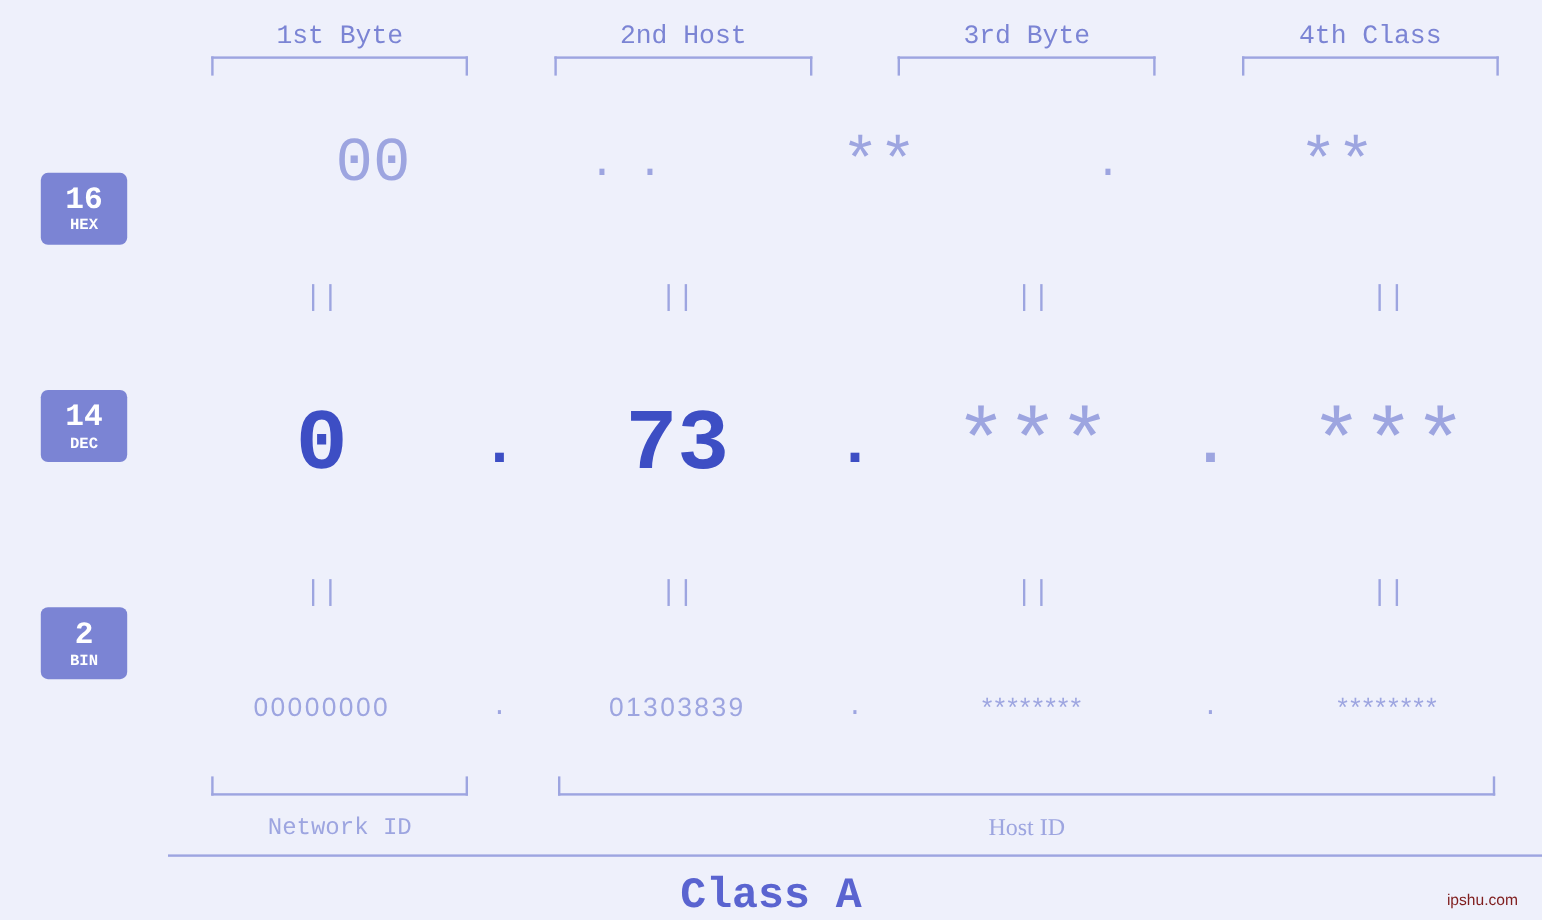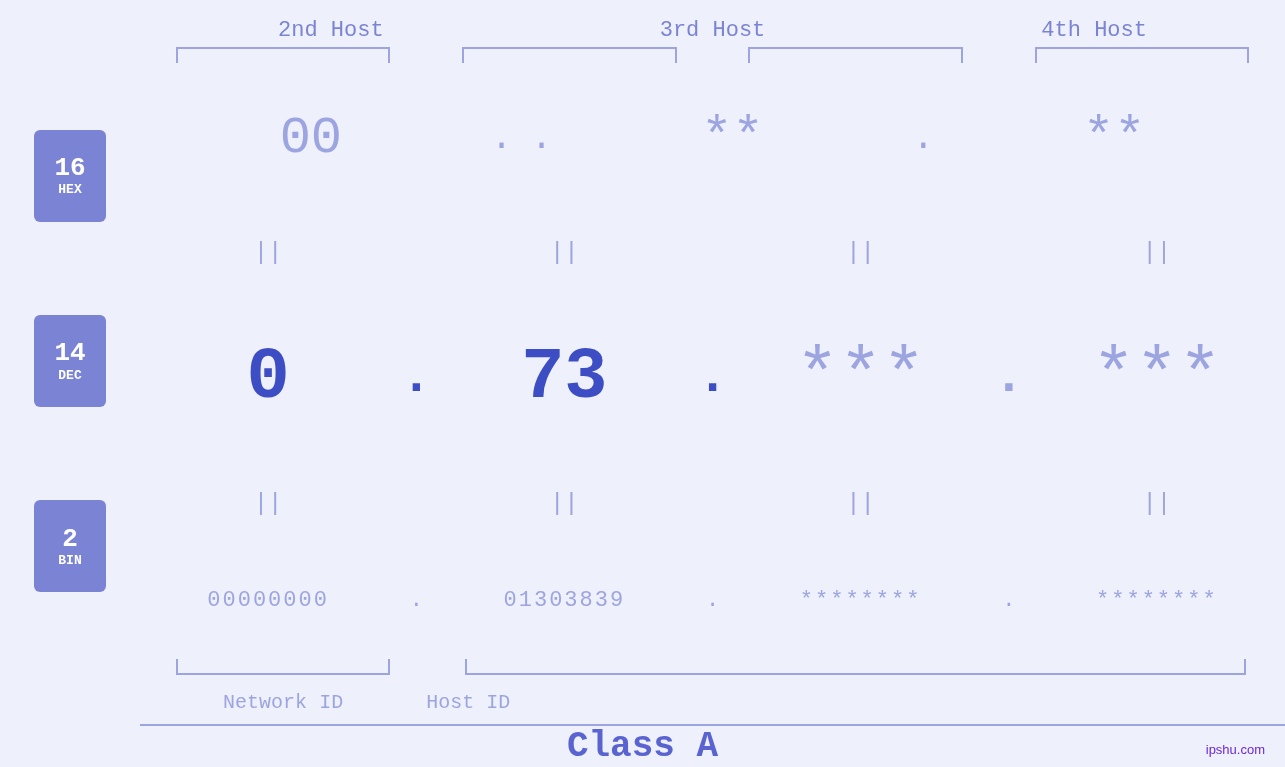--- a/index.html
+++ b/index.html
@@ -79,21 +79,21 @@
       align-items: center;
       justify-content: space-around;
       padding: 20px 0;
     }
 
     .badge {
       background: #7b84d4;
       color: white;
       border-radius: 6px;
       width: 72px;
-      height: 92px;
+      height: 60px;
       display: flex;
       flex-direction: column;
       align-items: center;
       justify-content: center;
       font-family: 'Courier New', Courier, monospace;
     }
 
     .badge-num {
       font-size: 26px;
       font-weight: bold;
@@ -184,21 +184,21 @@
     .dec-value-masked {
       font-size: 72px;
       color: #9da5e0;
       font-family: 'Courier New', Courier, monospace;
     }
 
     
     .bin-value {
       font-size: 22px;
       color: #9da5e0;
-      font-family: Liberation Mono, monospace;
+      font-family: Liberation Sans, sans-serif;
       letter-spacing: 2px;
     }
 
     .bin-sep {
       font-size: 22px;
       color: #9da5e0;
     }
 
     
     .bottom-brackets-row {
@@ -232,51 +232,53 @@
     .label-network {
       flex: 1;
       text-align: center;
       color: #9da5e0;
       font-size: 20px;
       font-family: 'Courier New', Courier, monospace;
     }
 
     .label-host {
       flex: 3;
+      text-align: center;
       color: #9da5e0;
       font-size: 20px;
-      font-family: Liberation Mono, monospace;
+      font-family: Liberation Serif, serif;
     }
 
     .class-value {
       font-size: 36px;
       color: #5a64d0;
       font-family: 'Courier New', Courier, monospace;
       font-weight: bold;
     }
 
     
     .watermark {
       position: absolute;
       bottom: 10px;
       right: 20px;
-      color: #6d28d9;
+      color: #7f1d1d;
       font-size: 13px;
       font-family: Arial, sans-serif;
     }
   </style>
 </head>
 <body>
 
 <div class="main-container">
 
   <div class="byte-headers">
+    <div class="byte-header">1st Byte</div>
     <div class="byte-header">2nd Host</div>
-    <div class="byte-header">3rd Host</div>
-    <div class="byte-header">4th Host</div>
+    <div class="byte-header">3rd Byte</div>
+    <div class="byte-header">4th Class</div>
   </div>
 
   <div class="brackets-row">
     <div class="bracket-cell">
       <div class="bracket"></div>
     </div>
     <div class="bracket-cell">
       <div class="bracket"></div>
     </div>
     <div class="bracket-cell">
@@ -409,19 +411,19 @@
     </div>
   </div>
 
   <div class="labels-row">
     <div class="label-network">Network ID</div>
     <div class="label-host">Host ID</div>
   </div>
 
   <div style="width:calc(100% - 140px);margin-left:140px;height:2px;background:#9da5e0;margin-top:10px;"></div>
 
-  <div style="width:100%;text-align:center;">
+  <div style="width:100%;text-align:center;padding-top:12px;">
     <span class="class-value">Class A</span>
   </div>
 
   <div class="watermark">ipshu.com</div>
 
 </div>
 
 </body></html>

